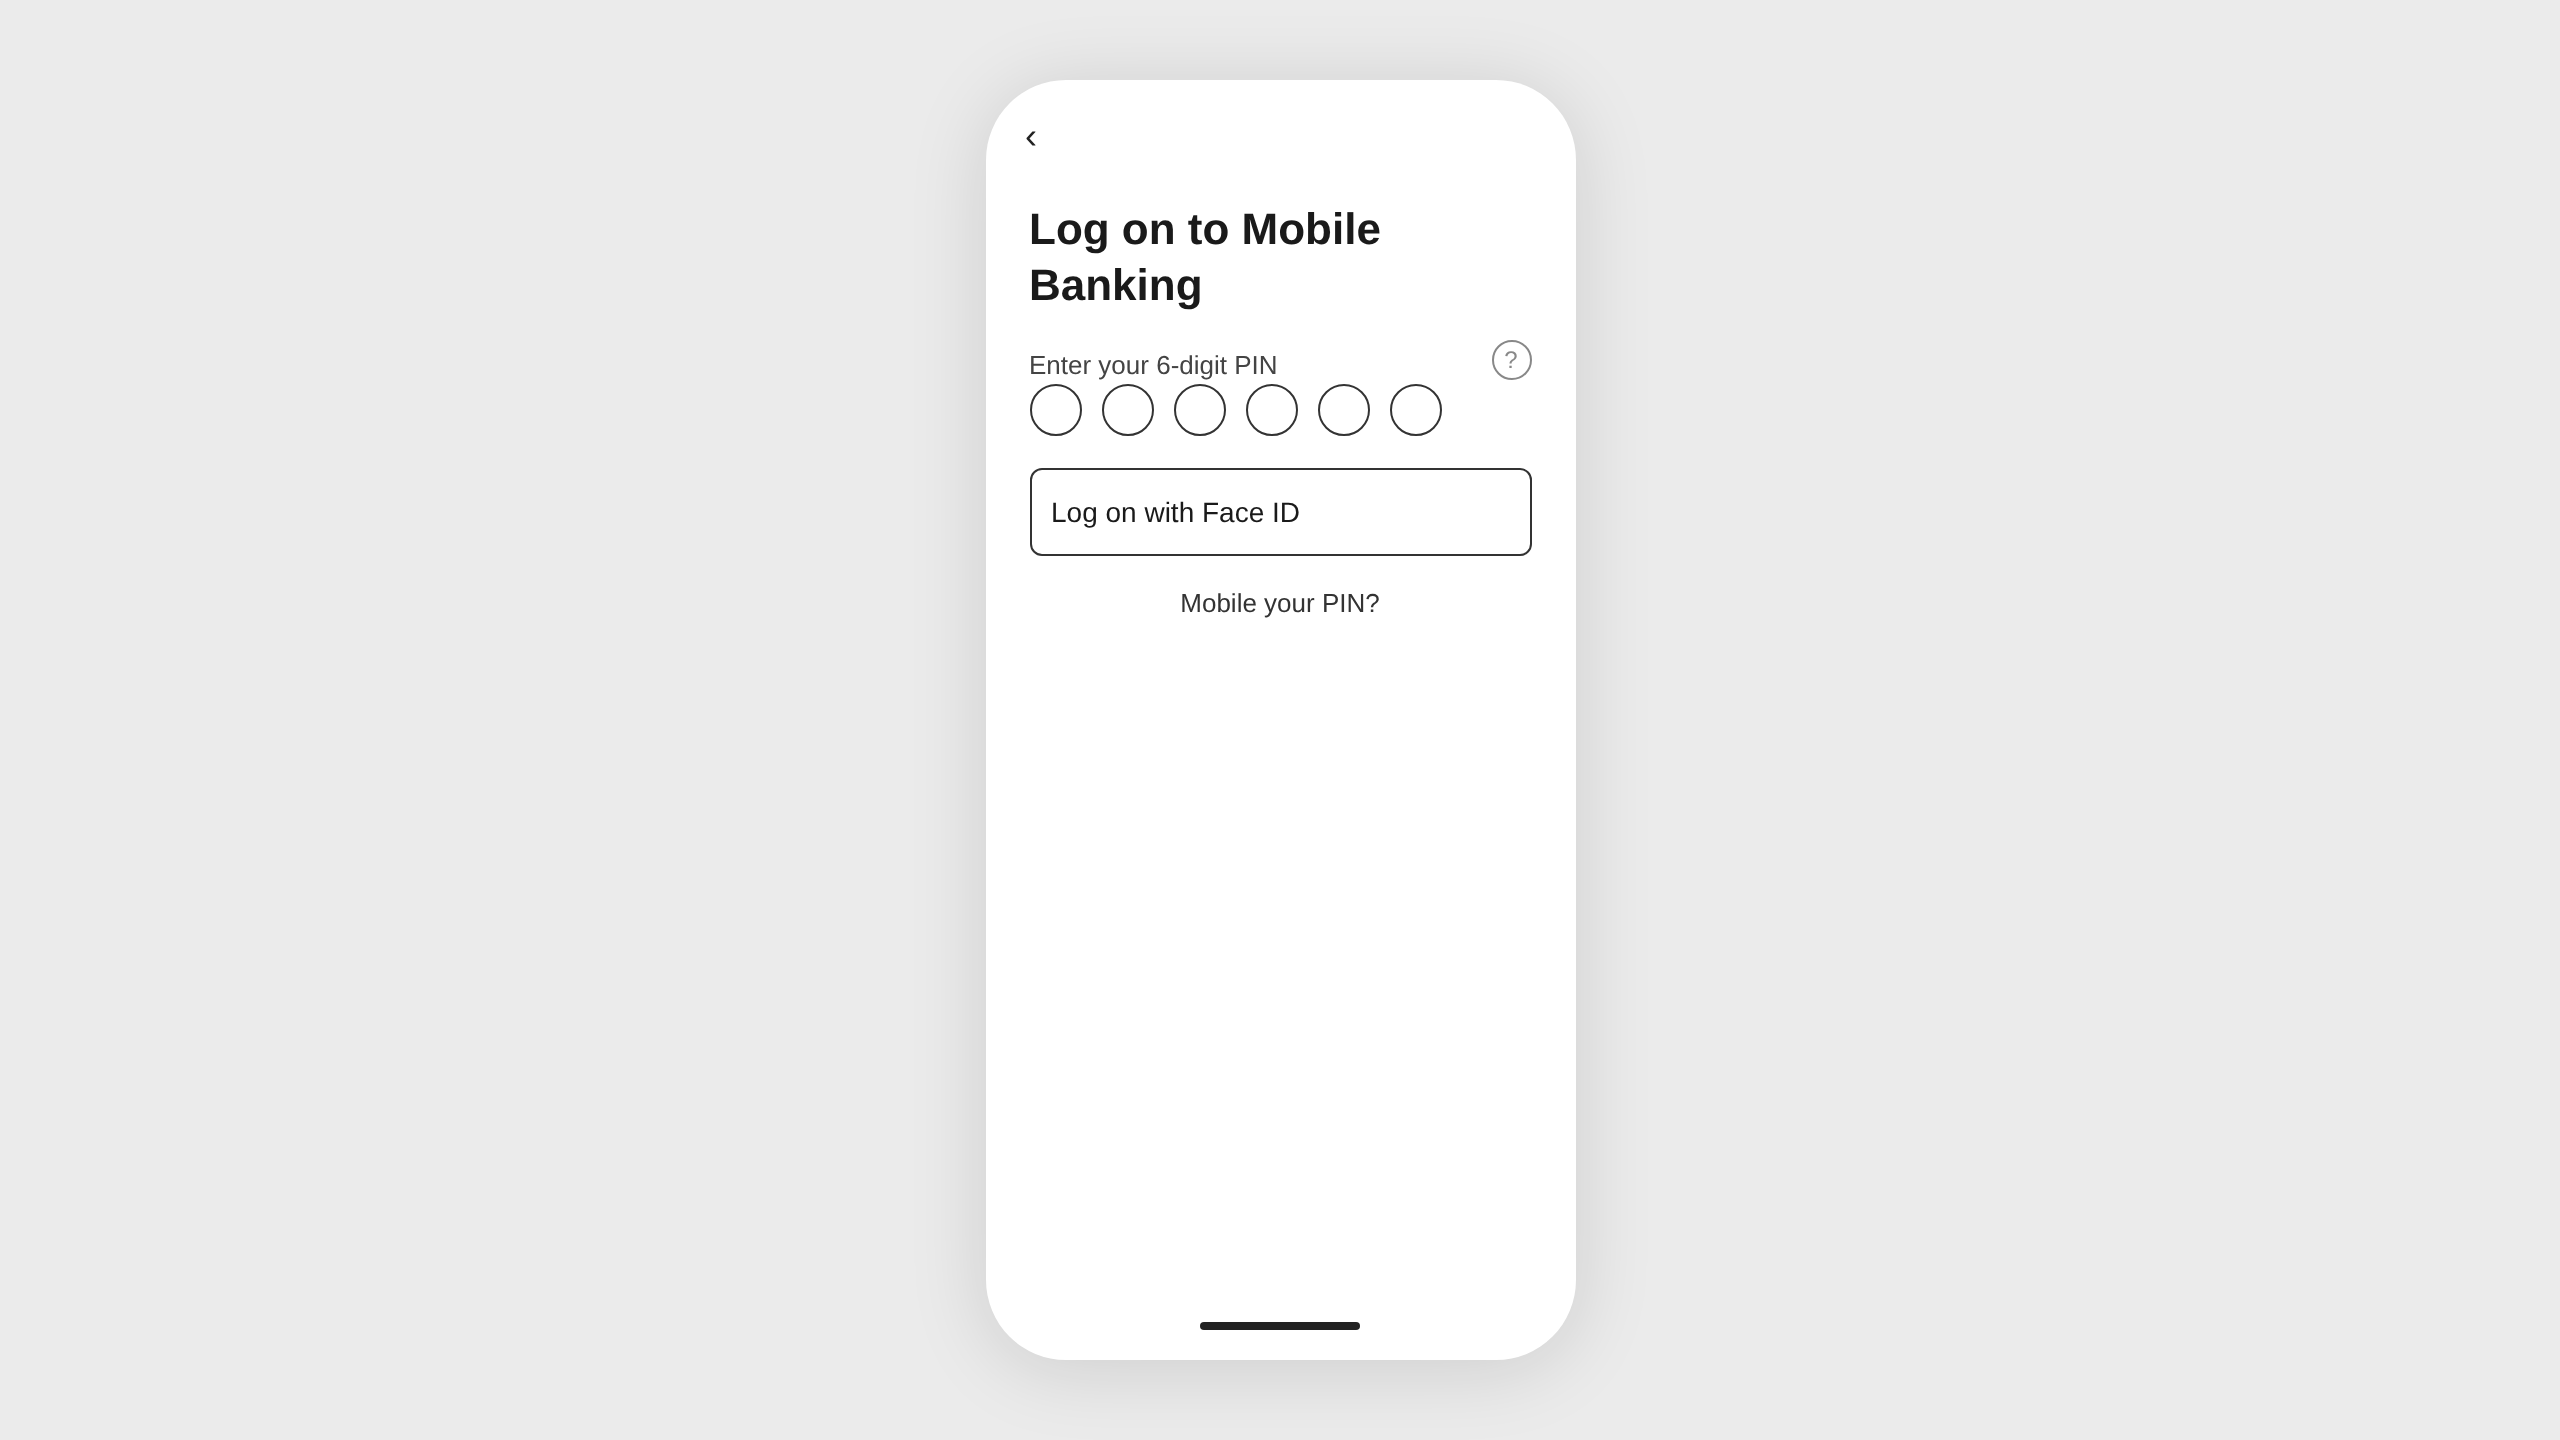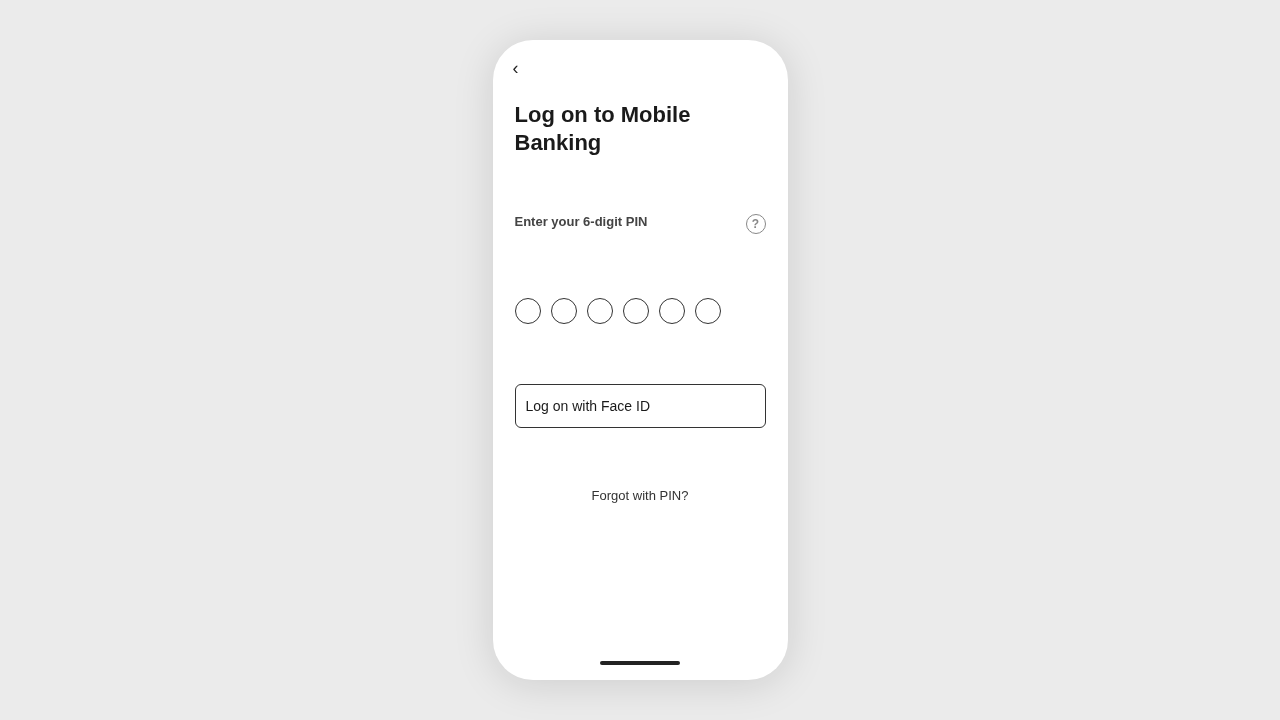--- a/index.html
+++ b/index.html
@@ -54,37 +54,35 @@
       font-size: 18px;
       color: #222;
       font-weight: 400;
     }
 
     .main-content {
       padding: 14px 22px 0 22px;
       flex: 1;
       display: flex;
       flex-direction: column;
-      gap: 44px;
     }
 
     .page-title {
       font-size: 22px;
       font-weight: 600;
       color: #1a1a1a;
       margin-bottom: 14px;
       line-height: 1.25;
     }
 
     .pin-label-row {
       display: flex;
-      align-items: flex-start;
+      align-items: flex-end;
       justify-content: space-between;
-      margin-bottom: 20px;
-      font-weight: bold;
+      margin-bottom: 2px;
     }
 
     .pin-label {
       font-size: 13px;
       color: #444;
     }
 
     .help-icon {
       width: 20px;
       height: 20px;
@@ -177,21 +175,21 @@
         <div class="pin-dot"></div>
         <div class="pin-dot"></div>
         <div class="pin-dot"></div>
         <div class="pin-dot"></div>
         <div class="pin-dot"></div>
         <div class="pin-dot"></div>
       </div>
 
       <button class="face-id-button">Log on with Face ID</button>
 
-      <a class="forgot-pin-link">Forgot with PIN?</a>
+      <a class="forgot-pin-link">Mobile your PIN?</a>
 
     </div>
 
   </div>
 
   <div class="phone-home-indicator">
     <div class="home-indicator-bar"></div>
   </div>
 </div>
 

